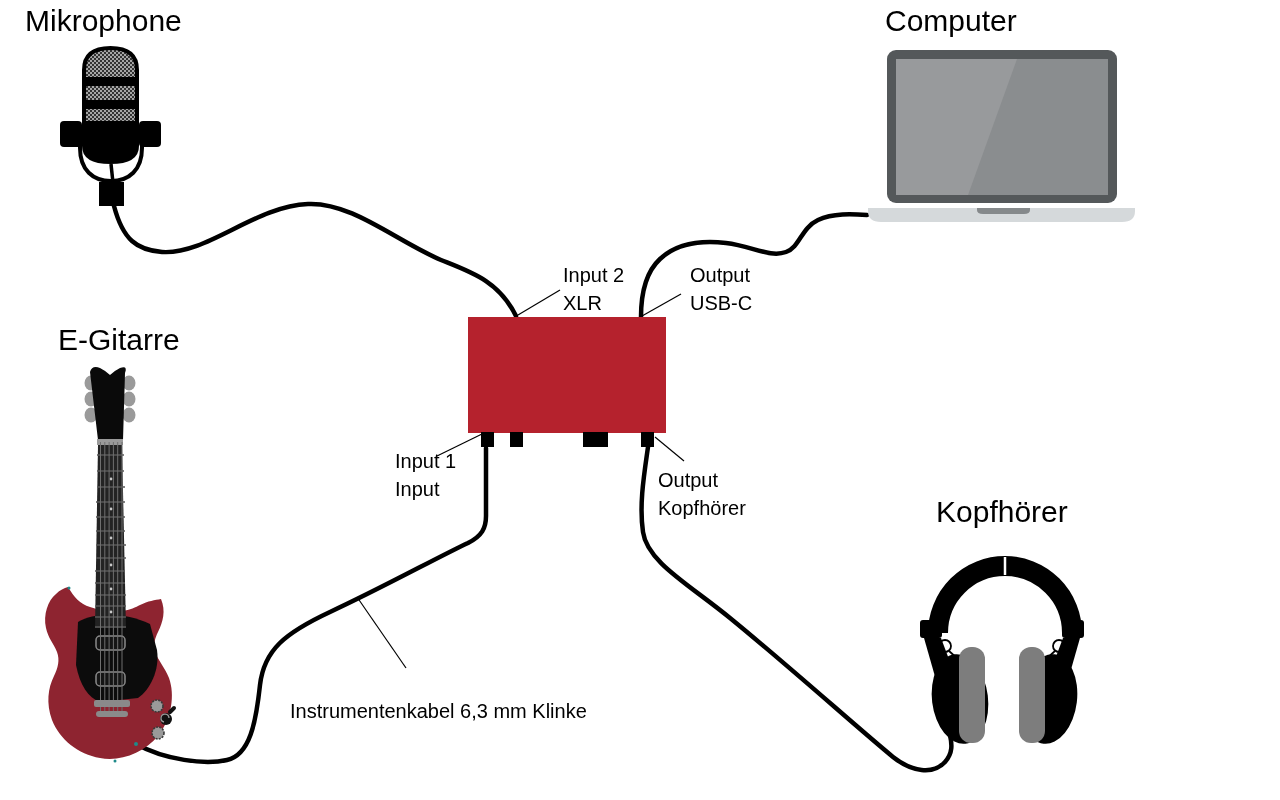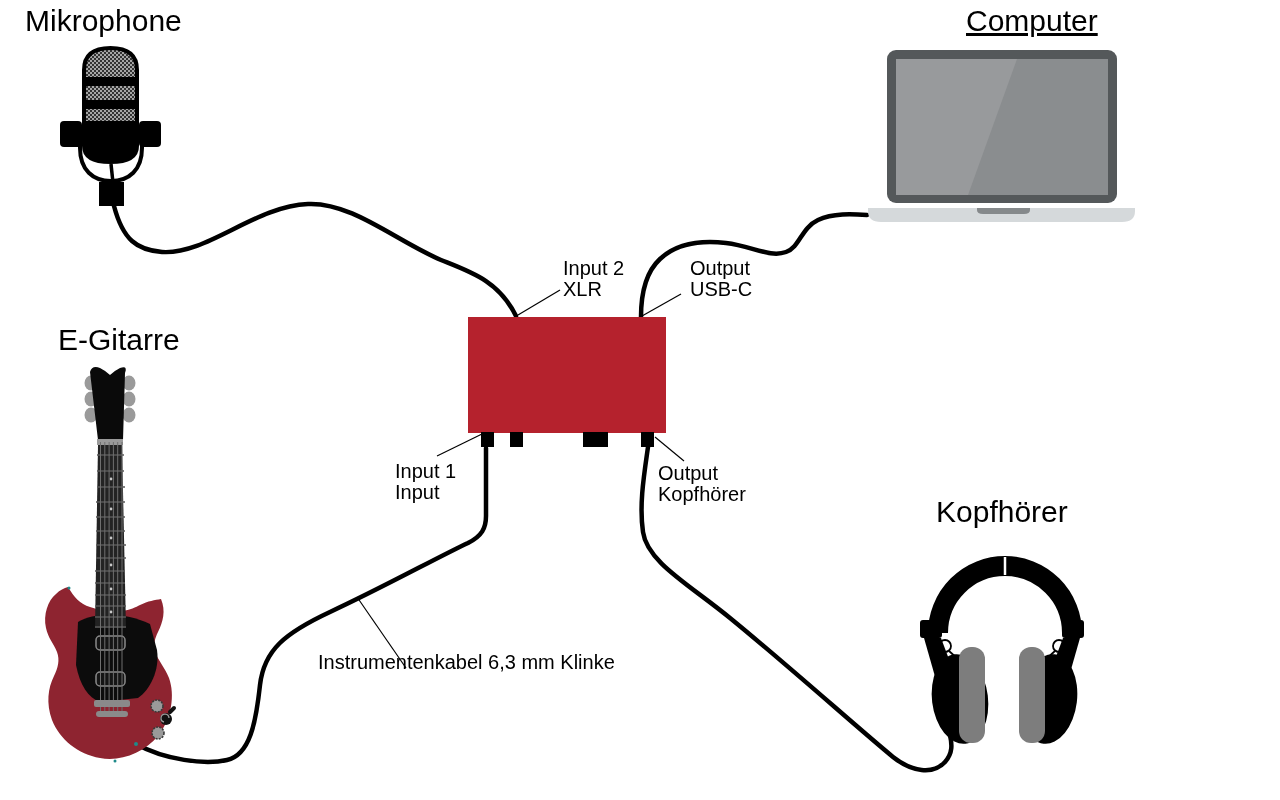--- a/index.html
+++ b/index.html
@@ -4,21 +4,21 @@
 <style>
   html,body{margin:0;padding:0;background:#fff;}
   .canvas{
     position:relative;width:1280px;height:800px;background:#fff;overflow:hidden;
     font-family:"Liberation Sans","DejaVu Sans",sans-serif;
   }
   .canvas svg{position:absolute;left:0;top:0;}
   .lbl{position:absolute;color:#000;white-space:nowrap;}
   .lbl.big{font-size:30px;line-height:32px;}
   .lbl.small{font-size:20px;line-height:21px;}
-  .lbl.small span{display:block;}
+  .lbl.small span{display:block;margin-top:7px;}
 </style>
 </head>
 <body>
 
 <div class="canvas">
 
 <svg width="1280" height="800" viewBox="0 0 1280 800">
   <defs>
     <pattern id="grilleHatch" width="4" height="4" patternUnits="userSpaceOnUse">
       <rect width="4" height="4" fill="#a6a6a6"></rect>
@@ -141,36 +141,36 @@
       <path d="M1055,651 L1045,660"></path>
     </g>
     <ellipse cx="960" cy="699" rx="28" ry="45" transform="rotate(-7 960 699)" fill="#000"></ellipse>
     <ellipse cx="1049" cy="699" rx="28" ry="45" transform="rotate(7 1049 699)" fill="#000"></ellipse>
     <rect x="959" y="647" width="26" height="96" rx="12" fill="#7d7d7d"></rect>
     <rect x="1019" y="647" width="26" height="96" rx="12" fill="#7d7d7d"></rect>
   </g>
 </svg>
 
   <div class="lbl big" style="left:25px;top:5px;">Mikrophone</div>
-  <div class="lbl big" style="left:966px;top:5px;text-decoration:underline;">Computer</div>
+  <div class="lbl big" style="left:885px;top:5px;">Computer</div>
   <div class="lbl big" style="left:47px;top:324px;margin-left:11px;">E-Gitarre</div>
   <div class="lbl big" style="left:936px;top:496px;">Kopfhörer</div>
 
   <div class="lbl small" style="left:563px;top:258px;">
     <span>Input 2</span>
     <span>XLR</span>
   </div>
   <div class="lbl small" style="left:690px;top:258px;">
     <span>Output</span>
     <span>USB-C</span>
   </div>
-  <div class="lbl small" style="left:395px;top:461px;">
+  <div class="lbl small" style="left:395px;top:444px;">
     <span>Input 1</span>
     <span>Input</span>
   </div>
   <div class="lbl small" style="left:658px;top:463px;">
     <span>Output</span>
     <span>Kopfhörer</span>
   </div>
 
-  <div class="lbl small" style="left:290px;top:652px;margin-left:28px;">Instrumentenkabel 6,3 mm Klinke</div>
+  <div class="lbl small" style="left:290px;top:701px;">Instrumentenkabel 6,3 mm Klinke</div>
 
 </div>
 
 </body></html>

